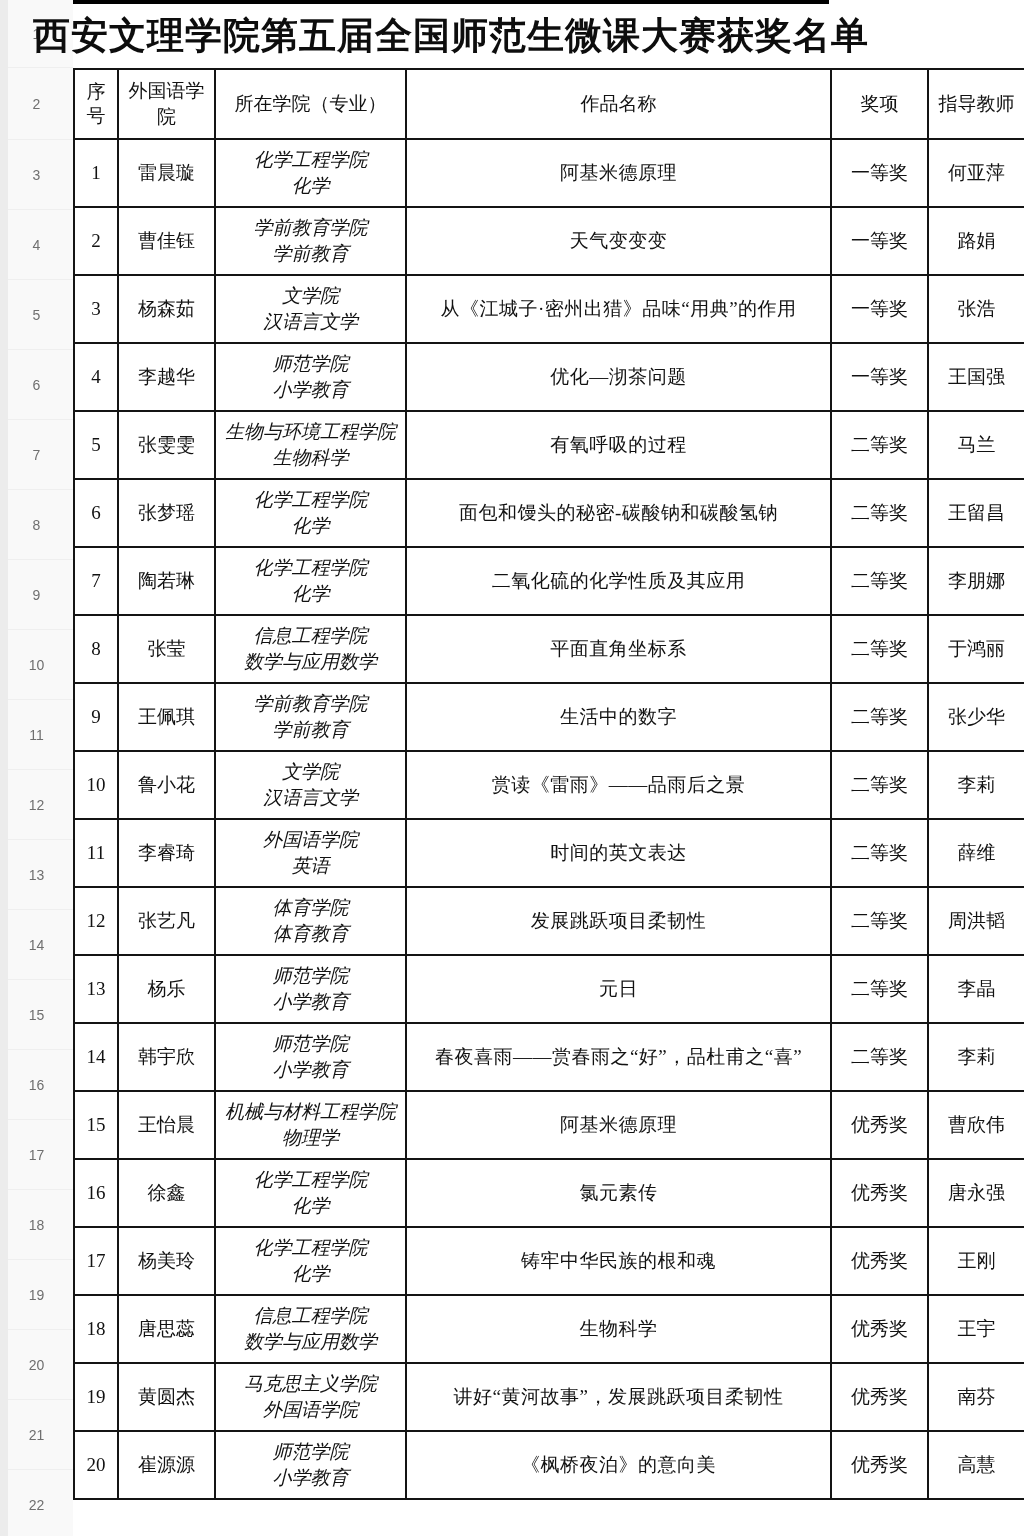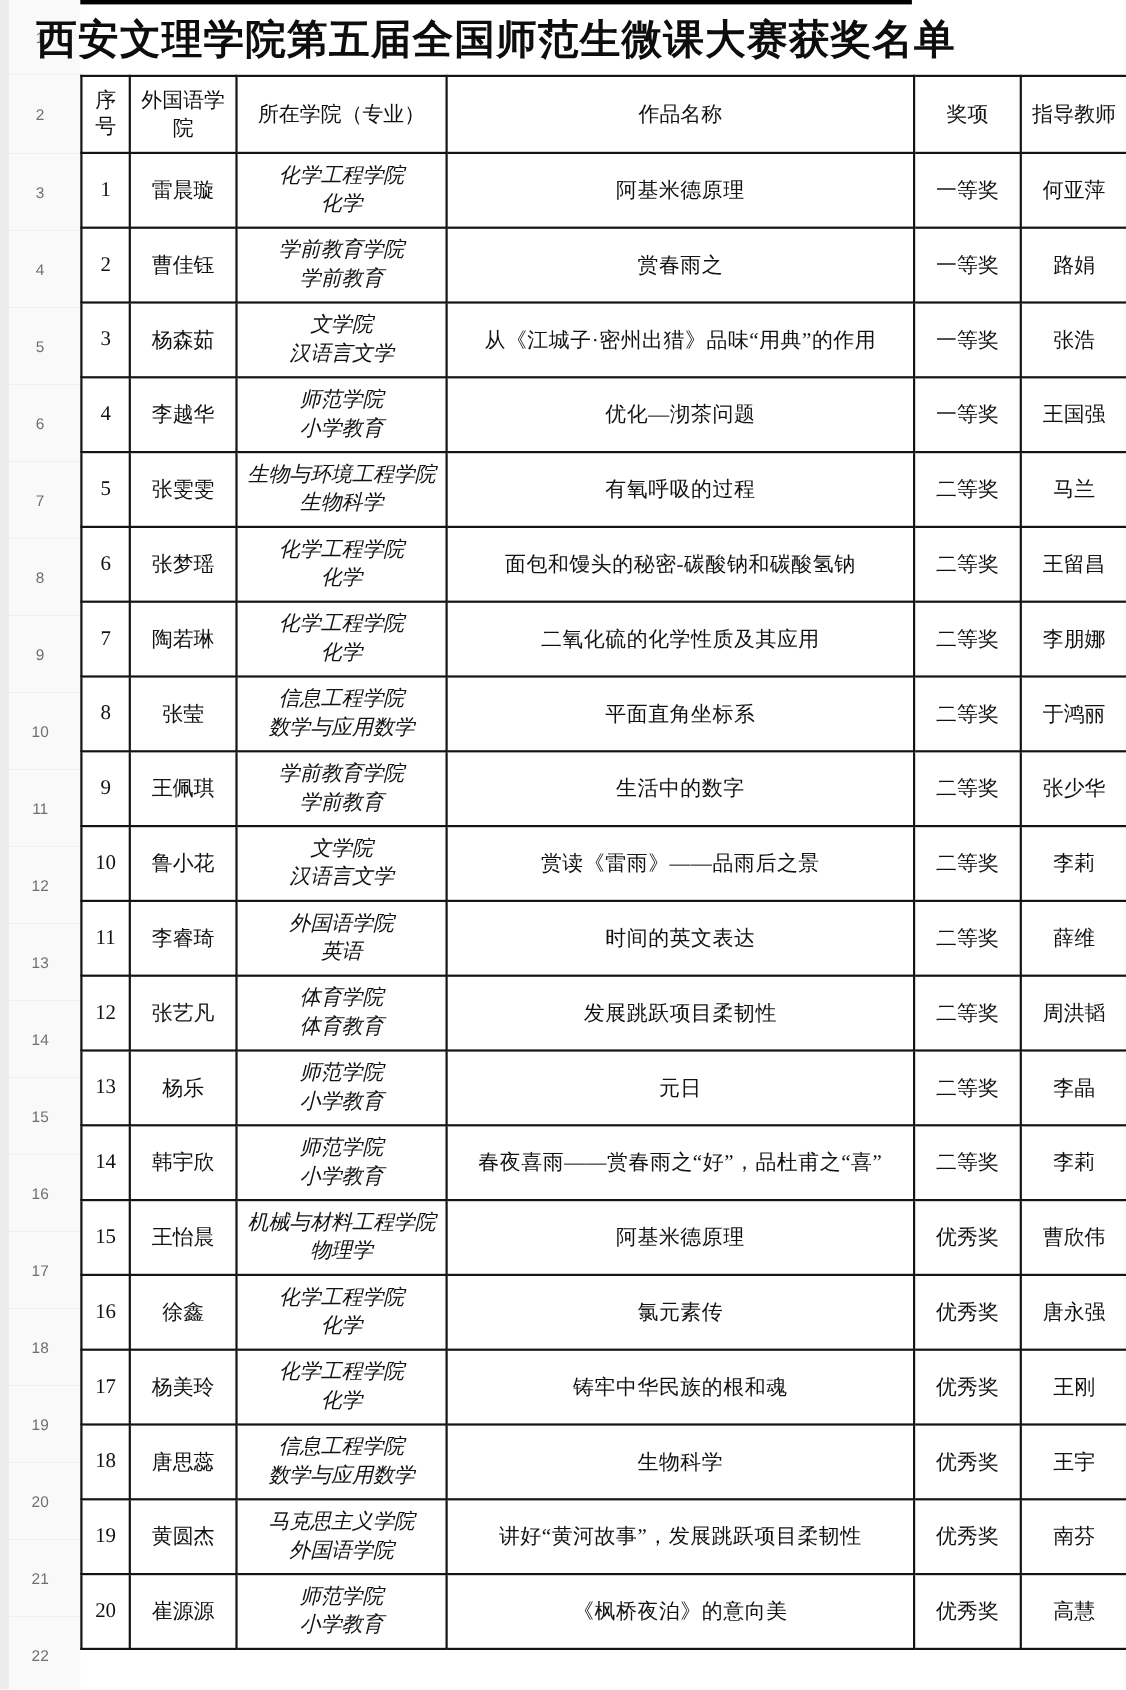--- a/index.html
+++ b/index.html
@@ -99,21 +99,21 @@
             <td>一等奖</td>
             <td>何亚萍</td>
           </tr>
           <tr>
             <td class="cell-no">2</td>
             <td>曹佳钰</td>
             <td>
               <div class="college-line">学前教育学院</div>
               <div class="college-line">学前教育</div>
             </td>
-            <td class="work-cell">赏春雨之</td>
+            <td class="work-cell">天气变变变</td>
             <td>一等奖</td>
             <td>路娟</td>
           </tr>
           <tr>
             <td class="cell-no">3</td>
             <td>杨森茹</td>
             <td>
               <div class="college-line">文学院</div>
               <div class="college-line">汉语言文学</div>
             </td>

